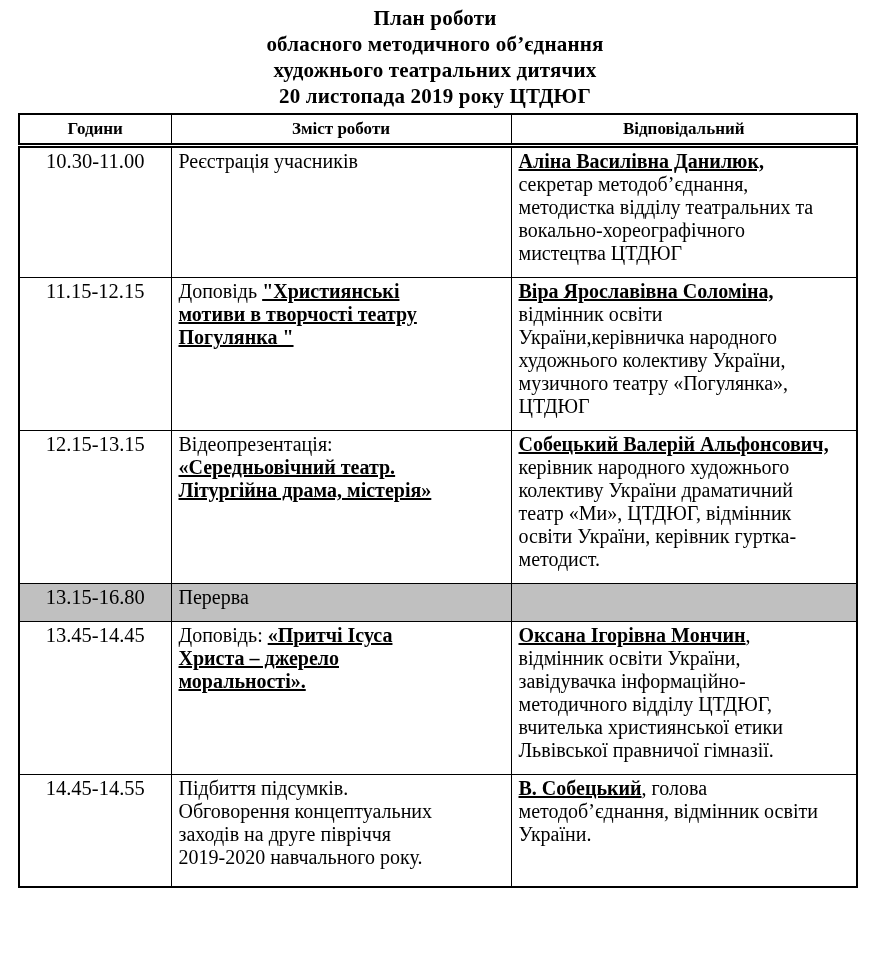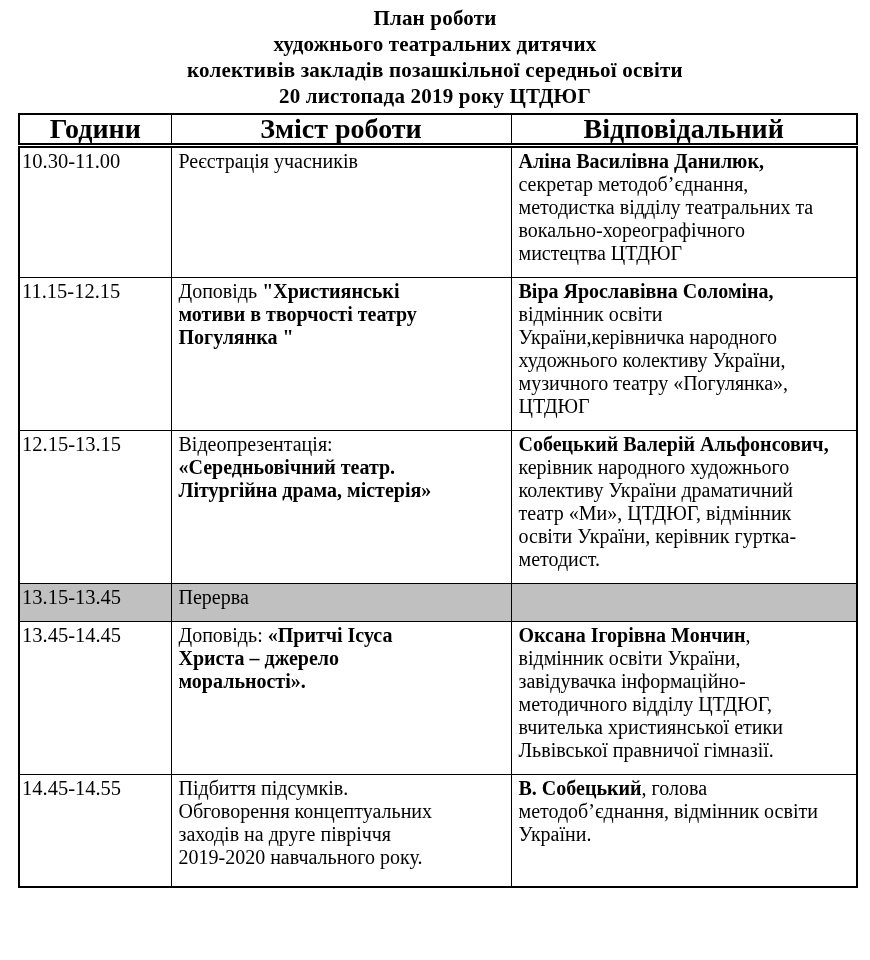--- a/index.html
+++ b/index.html
@@ -26,52 +26,53 @@
     border-collapse: collapse;
     table-layout: fixed;
     border: 2.5px solid #000;
   }
   col.c-time { width: 152px; }
   col.c-content { width: 340px; }
   col.c-resp { width: 346px; }
   th {
     border: 1.6px solid #000;
     border-bottom: 5px double #000;
-    font-size: 28px;
+    font-size: 17px;
     line-height: 24px;
     padding: 2px 4px;
     font-weight: bold;
     text-align: center;
   }
   td {
     border: 1.6px solid #000;
     vertical-align: top;
     font-size: 20px;
     line-height: 23px;
     padding: 2px 7px 12px 7px;
     white-space: pre-line;
   }
   td.time-cell {
+    text-align: center;
     white-space: normal;
     padding: 2px 2px;
     font-size: 20.5px;
   }
   tr.shaded td { background: #c0c0c0; }
-  td b { font-weight: bold; }
+  td b { font-weight: bold; text-decoration: underline; }
   tr.r7 { height: 112px; }
 </style>
 </head>
 <body>
 
 <div class="page">
 
   <div class="title-block">
     <div>План роботи</div>
+    <div>обласного методичного об’єднання</div>
     <div>художнього театральних дитячих</div>
-    <div>колективів закладів позашкільної середньої освіти</div>
     <div>20 листопада 2019 року  ЦТДЮГ</div>
   </div>
 
   <table class="schedule">
     <colgroup>
       <col class="c-time">
         <col class="c-content">
         <col class="c-resp">
     </colgroup>
     <thead>
@@ -109,21 +110,21 @@
 </span><b>«Середньовічний театр.
 Літургійна драма, містерія»</b></td>
         <td><b>Собецький Валерій Альфонсович,
 </b><span>керівник народного художнього
 колективу України драматичний
 театр «Ми», ЦТДЮГ, відмінник
 освіти України, керівник гуртка-
 методист.</span></td>
       </tr>
       <tr class="shaded">
-        <td class="time-cell">13.15-13.45</td>
+        <td class="time-cell">13.15-16.80</td>
         <td><span>Перерва</span><b></b></td>
         <td><b></b><span></span></td>
       </tr>
       <tr>
         <td class="time-cell">13.45-14.45</td>
         <td><span>Доповідь: </span><b>«Притчі Ісуса
 Христа – джерело
 моральності».</b></td>
         <td><b>Оксана Ігорівна Мончин</b><span>,
 відмінник освіти України,

